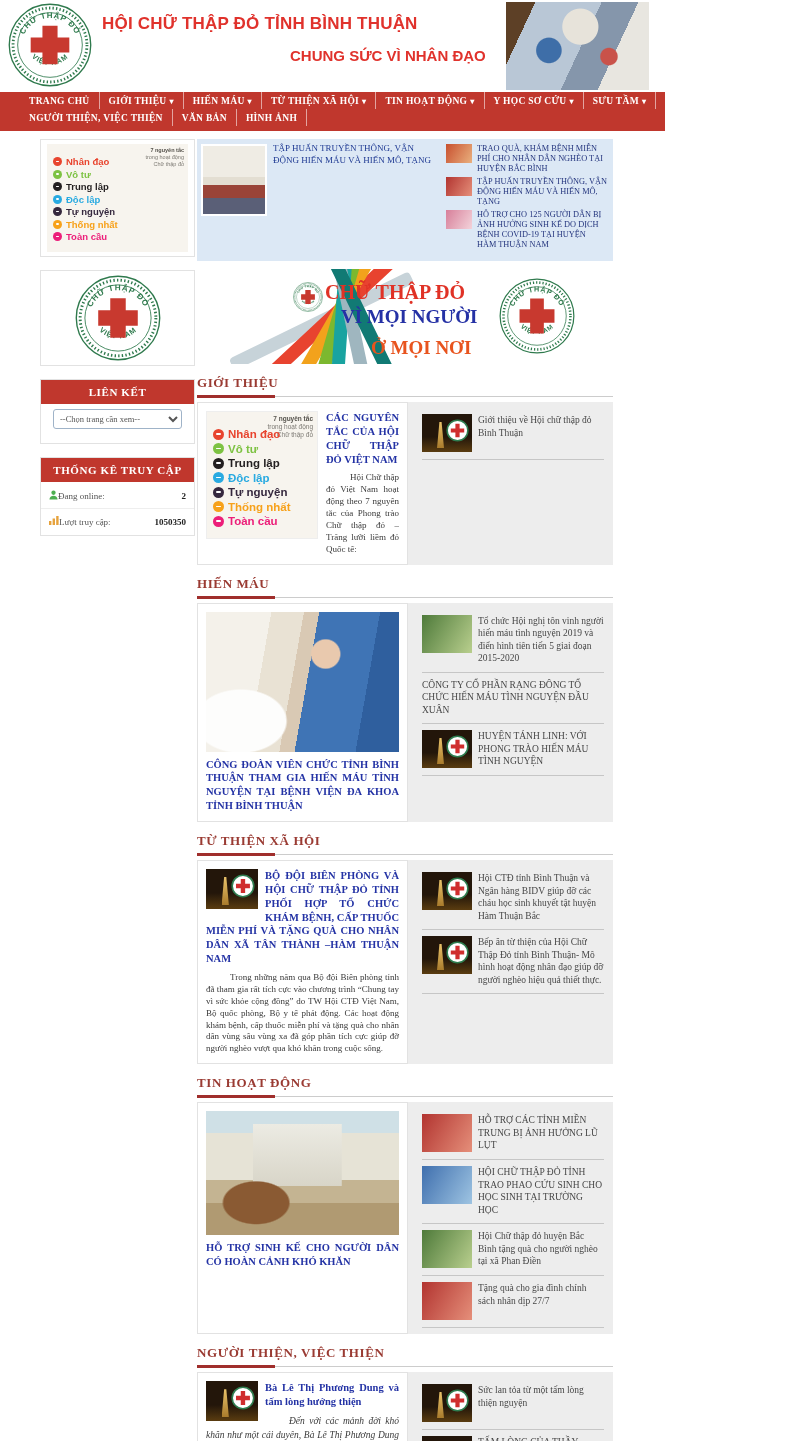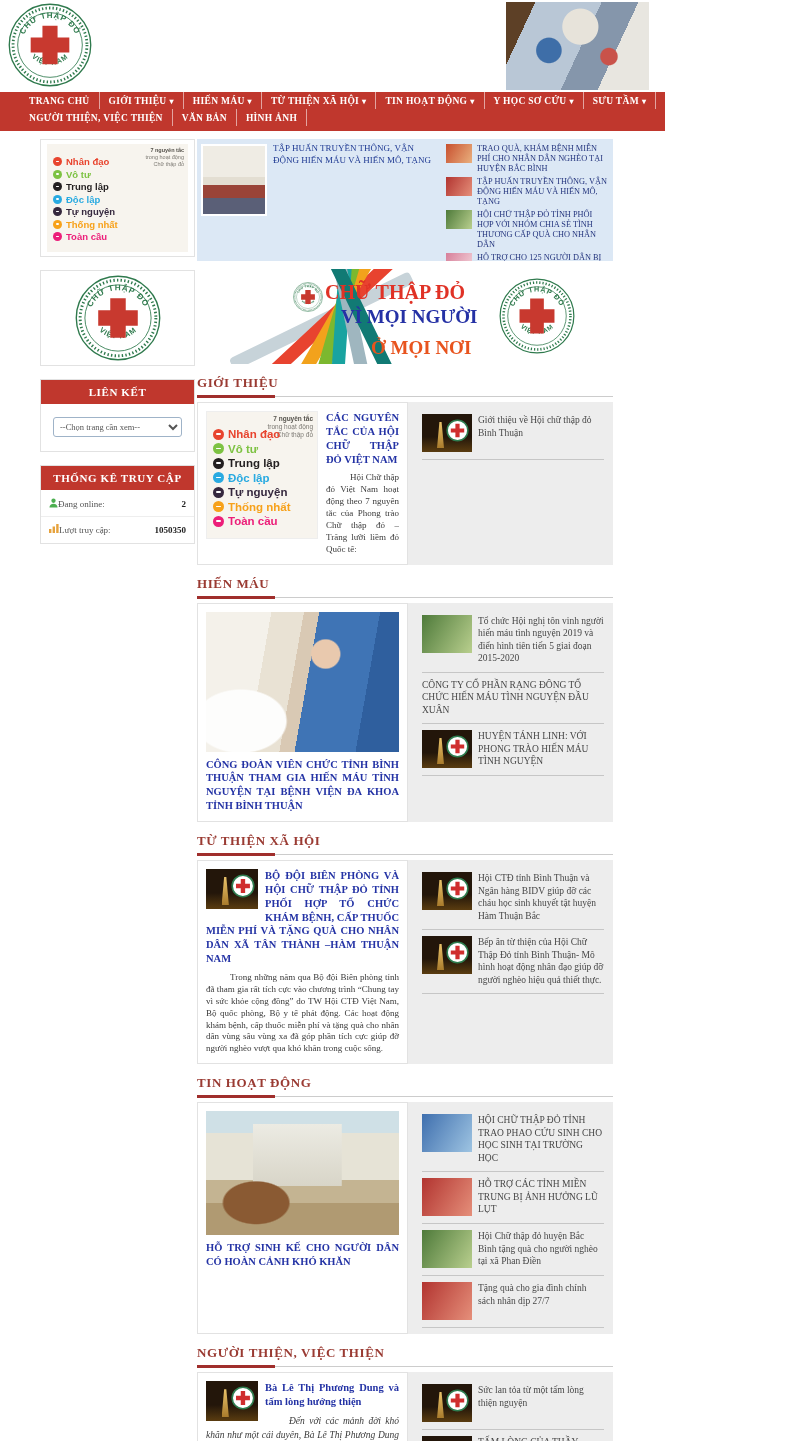--- a/index.html
+++ b/index.html
@@ -36,21 +36,21 @@
   .layout { display:flex; padding-left:40px; margin-top:8px; }
   aside { width:155px; flex:none; }
   main  { width:416px; margin-left:2px; }
 
   
   .side-box { background:#fff; border:1px solid #e2e2e2; margin-bottom:13px; }
   .principles-box { height:118px; padding:4px 6px; }
   .logo-box { height:96px; display:flex; align-items:center; justify-content:center; }
   .box-header { background:#c0372d; color:#fff; text-align:center; font-weight:bold;
                 font-size:11px; letter-spacing:.6px; padding:6px 0; }
-  .links-body { padding:12px 12px 14px;text-decoration:underline; }
+  .links-body { padding:4px 12px 14px;text-decoration:underline; }
   .links-body select { width:100%; font-family:"Liberation Serif", serif; font-size:8.5px;
     color:#555; padding:3px 2px; border:1px solid #9fb3c8; border-radius:3px; background:#fff; }
   .stats-rows { padding:2px 0; }
   .stat-row { display:flex; align-items:center; gap:0; padding:6px 8px; font-size:9px; color:#555;
               border-bottom:1px solid #eee; }
   .stat-row:last-child { border-bottom:none;align-items:flex-end; }
   .stat-row .val { margin-left:auto; font-weight:bold; color:#222; }
 
   
   .pr-graphic { position:relative; width:100%; height:100%; background:#f7f4ee; }
@@ -145,20 +145,24 @@
     <div class="logo-wrap"><svg width="84" height="84" viewBox="0 0 100 100">
           <circle cx="50" cy="50" r="48.5" fill="#fff" stroke="#2f7a4d" stroke-width="1.6"></circle>
           <circle cx="50" cy="50" r="44" fill="none" stroke="#2f7a4d" stroke-width="3.4" stroke-dasharray="1.6 2.6"></circle>
           <circle cx="50" cy="50" r="38.5" fill="none" stroke="#2f7a4d" stroke-width="1"></circle>
           <path id="tph" d="M 17 60 A 34 34 0 1 1 83 60" fill="none"></path>
           <path id="bph" d="M 22 56 A 31 31 0 0 0 78 56" fill="none"></path>
           <text font-family="Liberation Sans, sans-serif" font-size="9.5" font-weight="bold" fill="#2f7a4d" letter-spacing="1"><textPath href="#tph" startOffset="50%" text-anchor="middle">CHỮ THẬP ĐỎ</textPath></text>
           <text font-family="Liberation Sans, sans-serif" font-size="8.5" font-weight="bold" fill="#2f7a4d" letter-spacing="1"><textPath href="#bph" startOffset="50%" text-anchor="middle">VIỆT NAM</textPath></text>
           <path d="M41 27h18v14h14v18H59v14H41V59H27V41h14z" fill="#c8392f"></path>
         </svg></div>
+    <div class="titles">
+      <div class="site-title">HỘI CHỮ THẬP ĐỎ TỈNH BÌNH THUẬN</div>
+      <div class="site-slogan">CHUNG SỨC VÌ NHÂN ĐẠO</div>
+    </div>
     <div class="header-photo"></div>
   </header>
 
   <nav>
     <ul id="nav-list">
         <li>
           <a href="#">TRANG CHỦ</a>
         </li>
         <li>
           <a href="#">GIỚI THIỆU<span class="caret">▾</span></a>
@@ -278,24 +282,20 @@
           <a href="#" class="slider-headline">TẬP HUẤN TRUYỀN THÔNG, VẬN ĐỘNG HIẾN MÁU VÀ HIẾN MÔ, TẠNG</a>
         </div>
         <ul class="top-list" id="top-news-list">
             <li>
               <div class="thumb warm"></div>
               <span>TRAO QUÀ, KHÁM BỆNH MIỄN PHÍ CHO NHÂN DÂN NGHÈO TẠI HUYỆN BẮC BÌNH</span>
             </li>
             <li>
               <div class="thumb red"></div>
               <span>TẬP HUẤN TRUYỀN THÔNG, VẬN ĐỘNG HIẾN MÁU VÀ HIẾN MÔ, TẠNG</span>
-            </li>
-            <li>
-              <div class="thumb green"></div>
-              <span>HỘI CHỮ THẬP ĐỎ TỈNH PHỐI HỢP VỚI NHÓM CHIA SẺ TÌNH THƯƠNG CẤP QUÀ CHO NHÂN DÂN</span>
             </li>
             <li>
               <div class="thumb pink"></div>
               <span>HỖ TRỢ CHO 125 NGƯỜI DÂN BỊ ẢNH HƯỞNG SINH KẾ DO DỊCH BỆNH COVID-19 TẠI HUYỆN HÀM THUẬN NAM</span>
             </li>
           </ul>
       </div>
 
       <div class="banner">
         <div class="stripe s1"></div>
@@ -450,26 +450,26 @@
           </div>
           <div class="section">
             <div class="sec-head"><span>TIN HOẠT ĐỘNG</span></div>
             <div class="sec-body">
               <div class="featured">
                 <div class="photo cow"></div>
                 <a class="f-title" href="#">HỖ TRỢ SINH KẾ CHO NGƯỜI DÂN CÓ HOÀN CẢNH KHÓ KHĂN</a>
               </div>
               <div class="side-list">
                 <div class="item">
+                  <div class="thumb red"></div>
+                  <span>HỖ TRỢ CÁC TỈNH MIỀN TRUNG BỊ ẢNH HƯỞNG LŨ LỤT</span>
+                </div>
+                <div class="item">
                   <div class="thumb blue"></div>
                   <span>HỘI CHỮ THẬP ĐỎ TỈNH TRAO PHAO CỨU SINH CHO HỌC SINH TẠI TRƯỜNG HỌC</span>
-                </div>
-                <div class="item">
-                  <div class="thumb red"></div>
-                  <span>HỖ TRỢ CÁC TỈNH MIỀN TRUNG BỊ ẢNH HƯỞNG LŨ LỤT</span>
                 </div>
                 <div class="item">
                   <div class="thumb green"></div>
                   <span>Hội Chữ thập đỏ huyện Bắc Bình tặng quà cho người nghèo tại xã Phan Điền</span>
                 </div>
                 <div class="item">
                   <div class="thumb red"></div>
                   <span>Tặng quà cho gia đình chính sách nhân dịp 27/7</span>
                 </div>
               </div>

